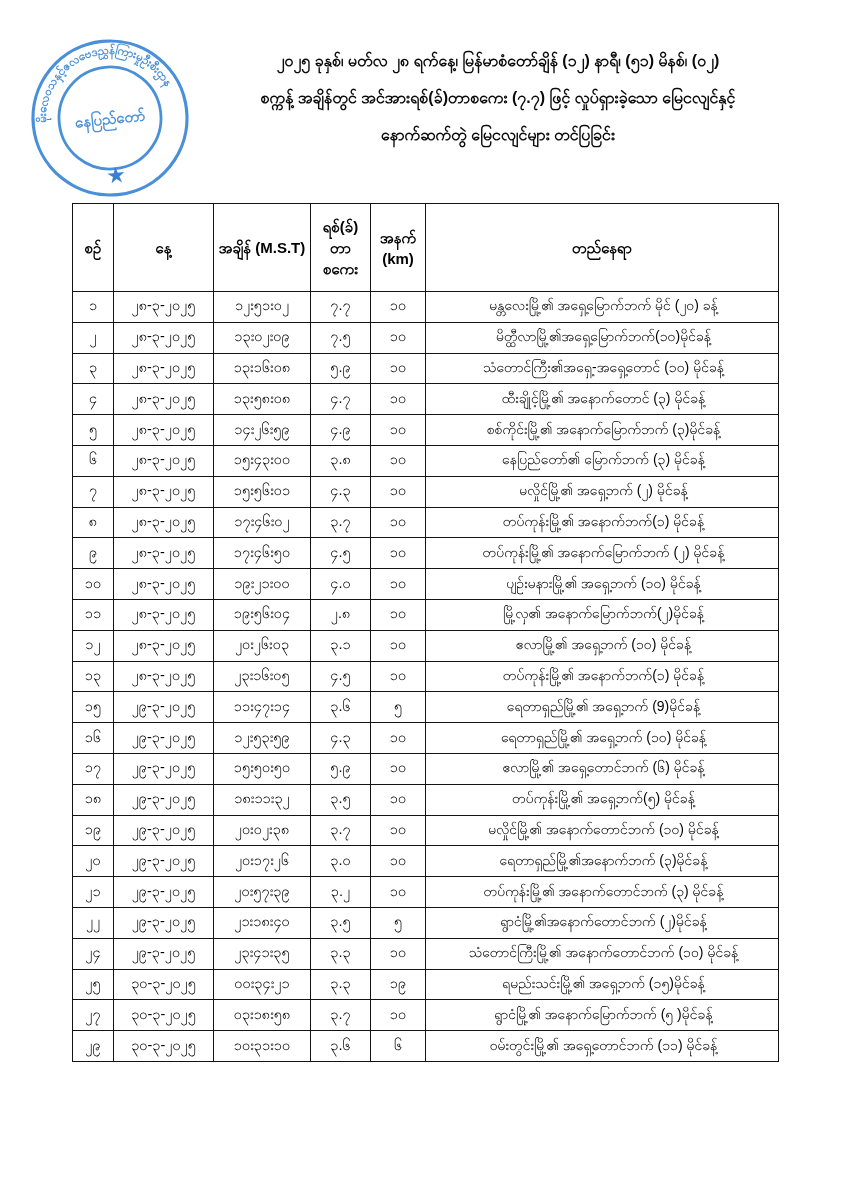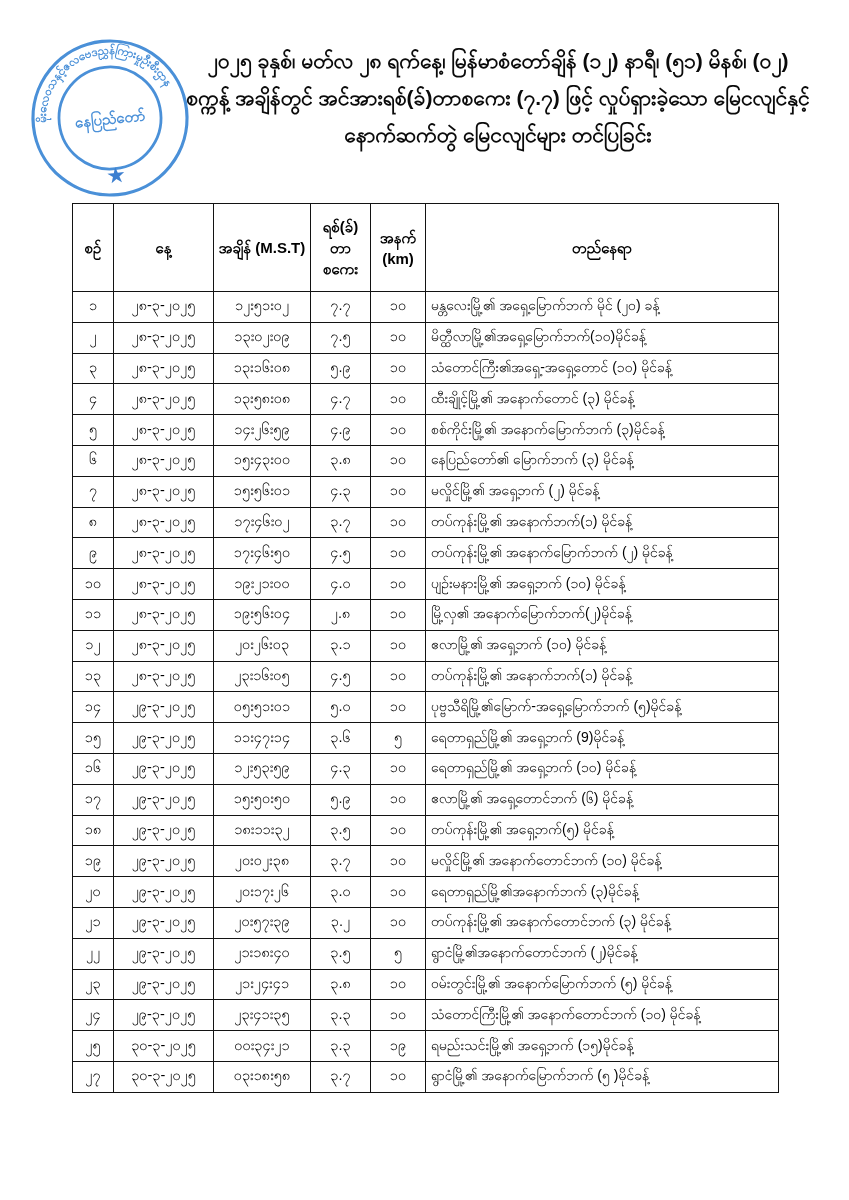--- a/index.html
+++ b/index.html
@@ -22,21 +22,21 @@
     height: 164px;
     transform: rotate(-6deg);
   }
   .title-block {
     position: absolute;
     left: 178px;
     top: 42px;
     width: 640px;
     text-align: center;
     font-weight: bold;
-    font-size: 21px;
+    font-size: 16px;
     line-height: 37px;
     color: #0a0a0a;
   }
   table.quake {
     position: absolute;
     left: 72px;
     top: 203px;
     width: 706px;
     border-collapse: collapse;
     table-layout: fixed;
@@ -52,21 +52,21 @@
   }
   table.quake th {
     font-weight: bold;
     font-size: 15px;
     white-space: pre-line;
     height: 88px;
     line-height: 21px;
   }
   table.quake td { height: 30.8px; }
   table.quake td.loc {
-    text-align: left;
+    text-align: center;
     padding-left: 5px;
     font-size: 14px;
   }
   col.c-no   { width: 41px; }
   col.c-date { width: 100px; }
   col.c-time { width: 97px; }
   col.c-mag  { width: 60px; }
   col.c-dep  { width: 55px; }
   col.c-loc  { width: 353px; }
 </style>
@@ -217,28 +217,20 @@
         </tr>
         <tr>
           <td>၁၃</td>
           <td>၂၈-၃-၂၀၂၅</td>
           <td>၂၃း၁၆း၀၅</td>
           <td>၄.၅</td>
           <td>၁၀</td>
           <td class="loc">တပ်ကုန်းမြို့၏ အနောက်ဘက်(၁) မိုင်ခန့်</td>
         </tr>
         <tr>
-          <td>၁၄</td>
-          <td>၂၉-၃-၂၀၂၅</td>
-          <td>၀၅း၅၁း၀၁</td>
-          <td>၅.၀</td>
-          <td>၁၀</td>
-          <td class="loc">ပုဗ္ဗသီရိမြို့၏မြောက်-အရှေ့မြောက်ဘက် (၅)မိုင်ခန့်</td>
-        </tr>
-        <tr>
           <td>၁၅</td>
           <td>၂၉-၃-၂၀၂၅</td>
           <td>၁၁း၄၇း၁၄</td>
           <td>၃.၆</td>
           <td>၅</td>
           <td class="loc">ရေတာရှည်မြို့၏ အရှေ့ဘက် (9)မိုင်ခန့်</td>
         </tr>
         <tr>
           <td>၁၆</td>
           <td>၂၉-၃-၂၀၂၅</td>
@@ -287,28 +279,20 @@
           <td>၁၀</td>
           <td class="loc">တပ်ကုန်းမြို့၏ အနောက်တောင်ဘက် (၃) မိုင်ခန့်</td>
         </tr>
         <tr>
           <td>၂၂</td>
           <td>၂၉-၃-၂၀၂၅</td>
           <td>၂၁း၁၈း၄၀</td>
           <td>၃.၅</td>
           <td>၅</td>
           <td class="loc">ရွာငံမြို့၏အနောက်တောင်ဘက် (၂)မိုင်ခန့်</td>
-        </tr>
-        <tr>
-          <td>၂၃</td>
-          <td>၂၉-၃-၂၀၂၅</td>
-          <td>၂၁း၂၄း၄၁</td>
-          <td>၃.၈</td>
-          <td>၁၀</td>
-          <td class="loc">ဝမ်းတွင်းမြို့၏ အနောက်မြောက်ဘက် (၅) မိုင်ခန့်</td>
         </tr>
         <tr>
           <td>၂၄</td>
           <td>၂၉-၃-၂၀၂၅</td>
           <td>၂၃း၄၁း၃၅</td>
           <td>၃.၃</td>
           <td>၁၀</td>
           <td class="loc">သံတောင်ကြီးမြို့၏ အနောက်တောင်ဘက် (၁၀) မိုင်ခန့်</td>
         </tr>
         <tr>
@@ -320,16 +304,24 @@
           <td class="loc">ရမည်းသင်းမြို့၏ အရှေ့ဘက် (၁၅)မိုင်ခန့်</td>
         </tr>
         <tr>
           <td>၂၇</td>
           <td>၃၀-၃-၂၀၂၅</td>
           <td>၀၃း၁၈း၅၈</td>
           <td>၃.၇</td>
           <td>၁၀</td>
           <td class="loc">ရွာငံမြို့၏ အနောက်မြောက်ဘက် (၅ )မိုင်ခန့်</td>
         </tr>
+        <tr>
+          <td>၂၉</td>
+          <td>၃၀-၃-၂၀၂၅</td>
+          <td>၁၀း၃၁း၁၀</td>
+          <td>၃.၆</td>
+          <td>၆</td>
+          <td class="loc">ဝမ်းတွင်းမြို့၏ အရှေ့တောင်ဘက်  (၁၁) မိုင်ခန့်</td>
+        </tr>
       </tbody>
   </table>
 
 </div>
 
 </body></html>

